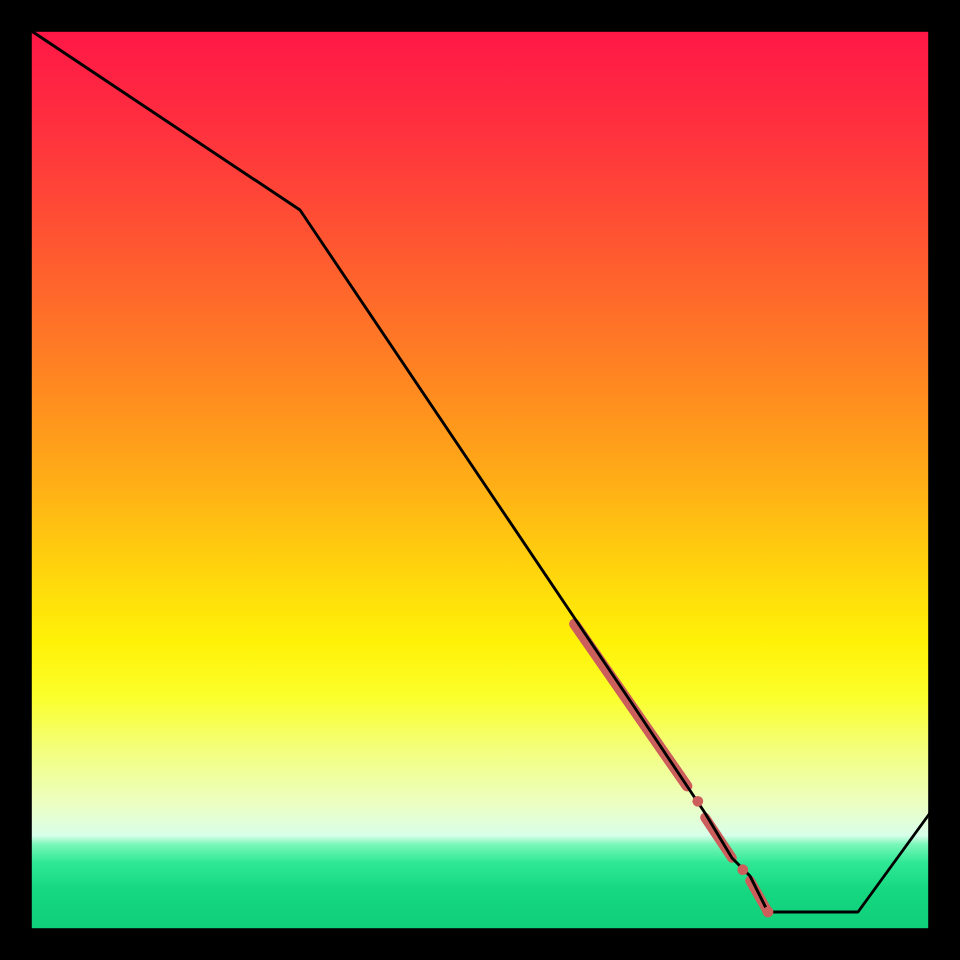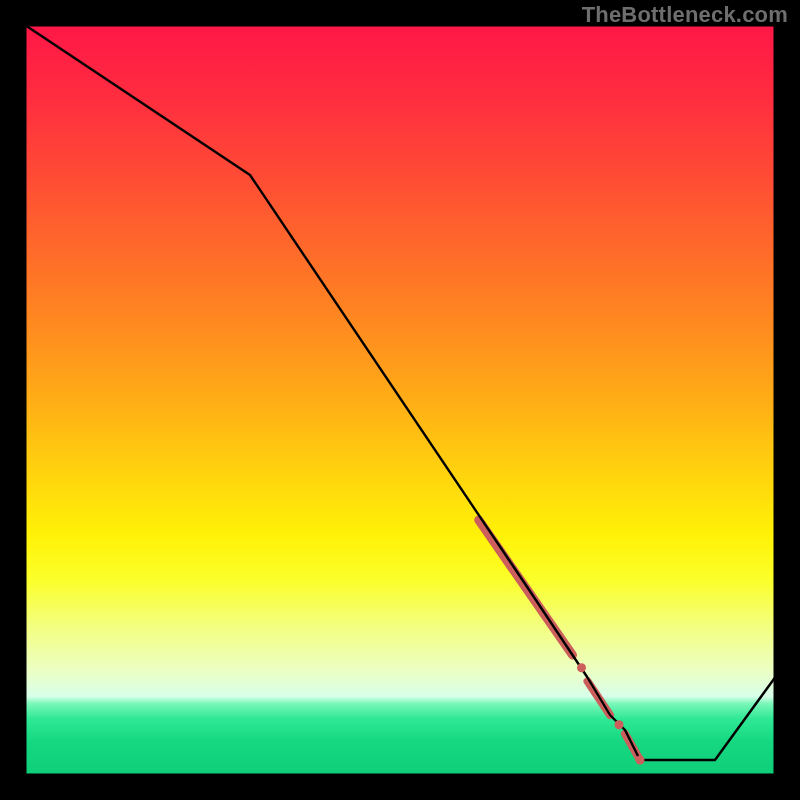--- a/index.html
+++ b/index.html
@@ -70,14 +70,13 @@
       </g>
 
     <path id="curve" fill="none" d="M25 25 L250 174.99999999999997 L527.5 587.5 L572.5 655 L587.5 677.5 L610 715 L625 730 L640 760 L715 760 L775 677.5" stroke="#000000" stroke-width="2.4" stroke-linejoin="round" stroke-linecap="round"></path>
 
     <g id="hlPts">
         <circle cx="581.5" cy="667.75" r="4.5" fill="#cc5f5c"></circle>
         <circle cx="619" cy="724.75" r="4.5" fill="#cc5f5c"></circle>
         <circle cx="640" cy="760" r="4.5" fill="#cc5f5c"></circle>
       </g>
   </svg>
-  <div class="watermark">TheBottleneck.com</div>
 </div>
 
 </body></html>

